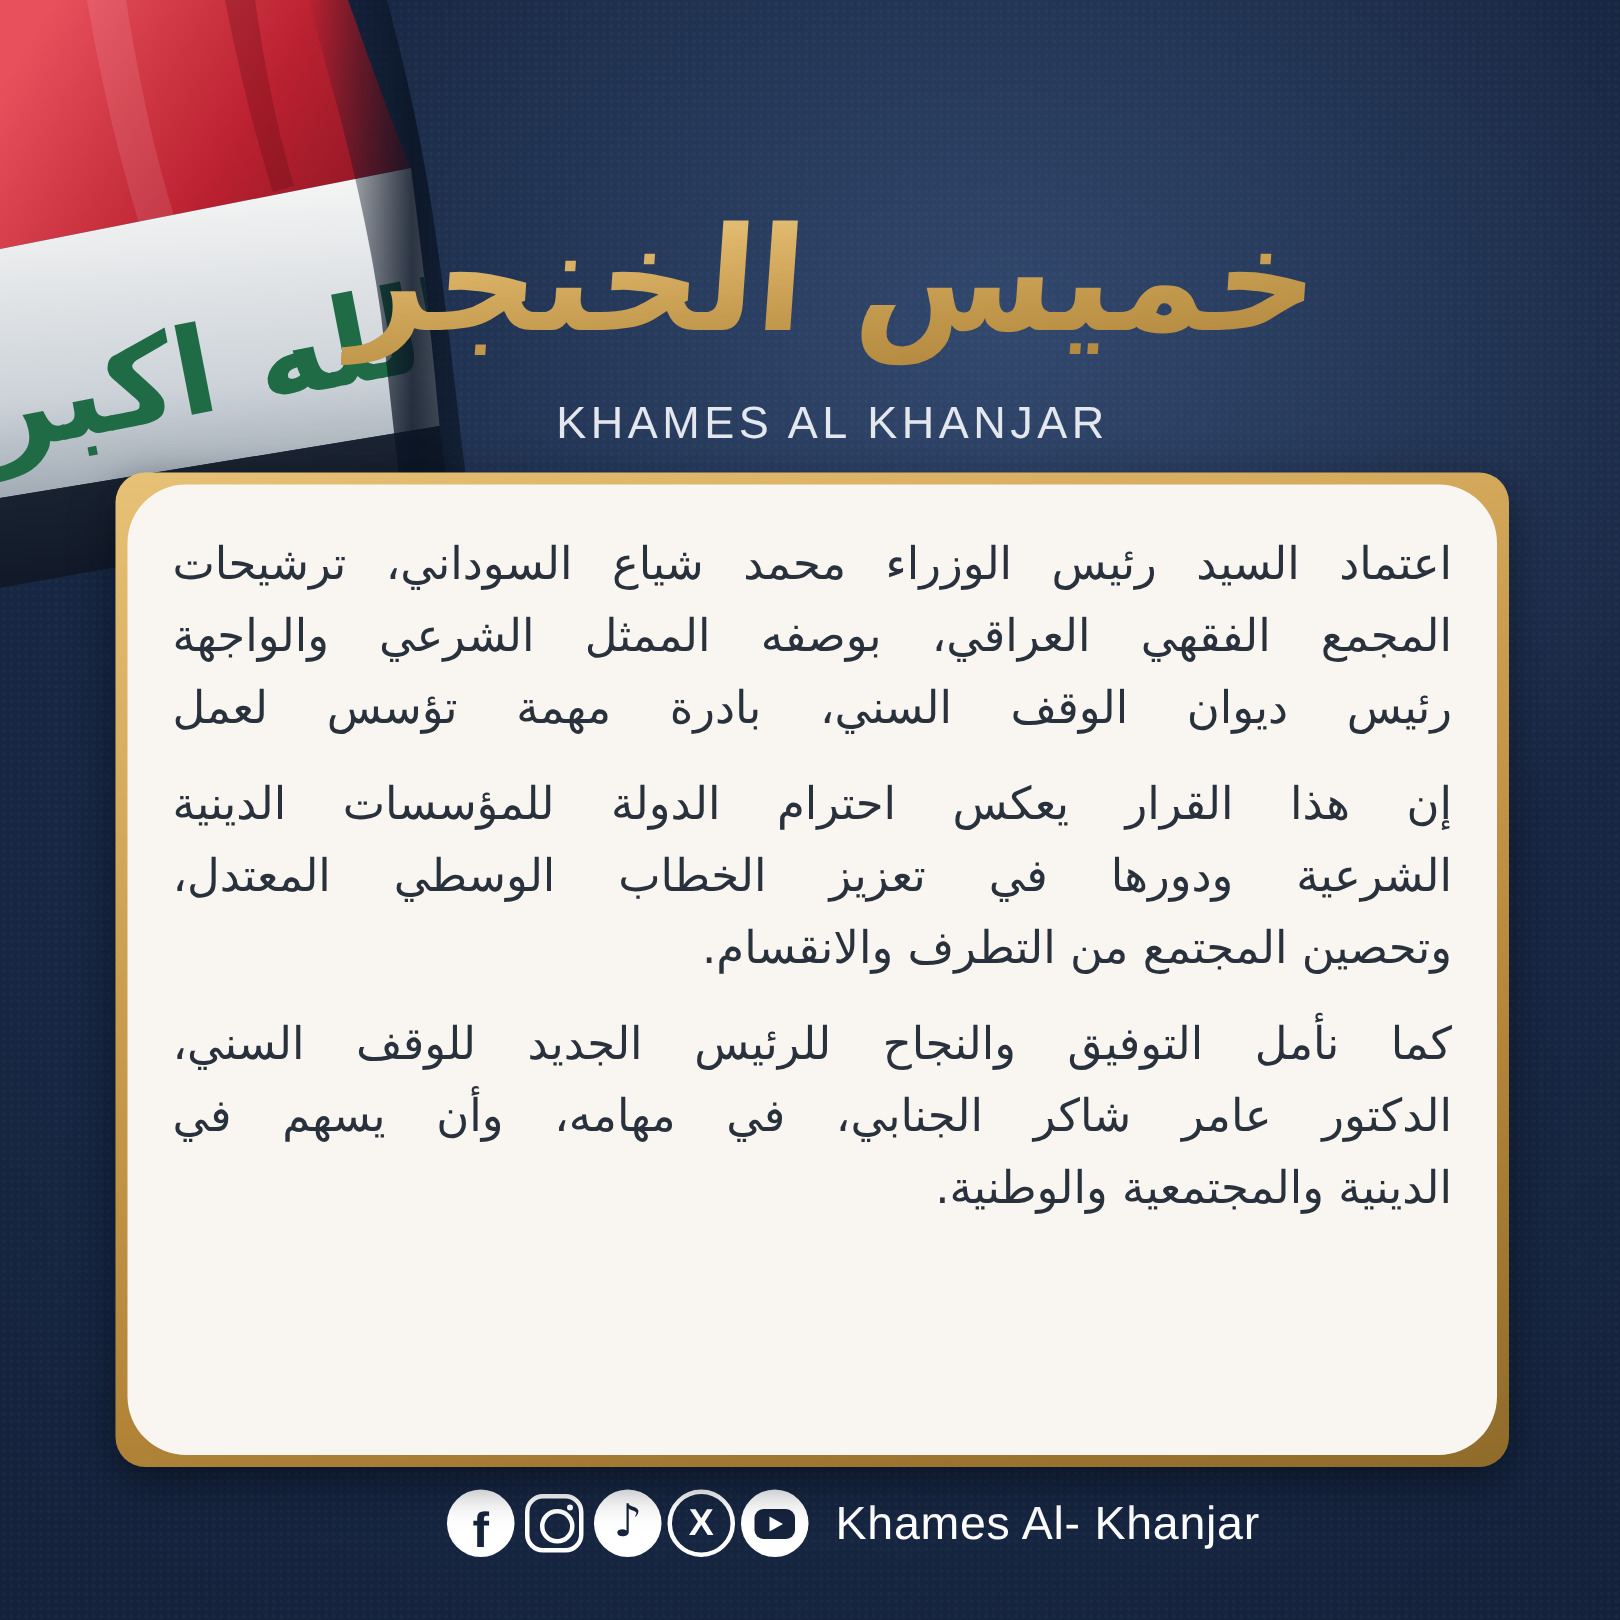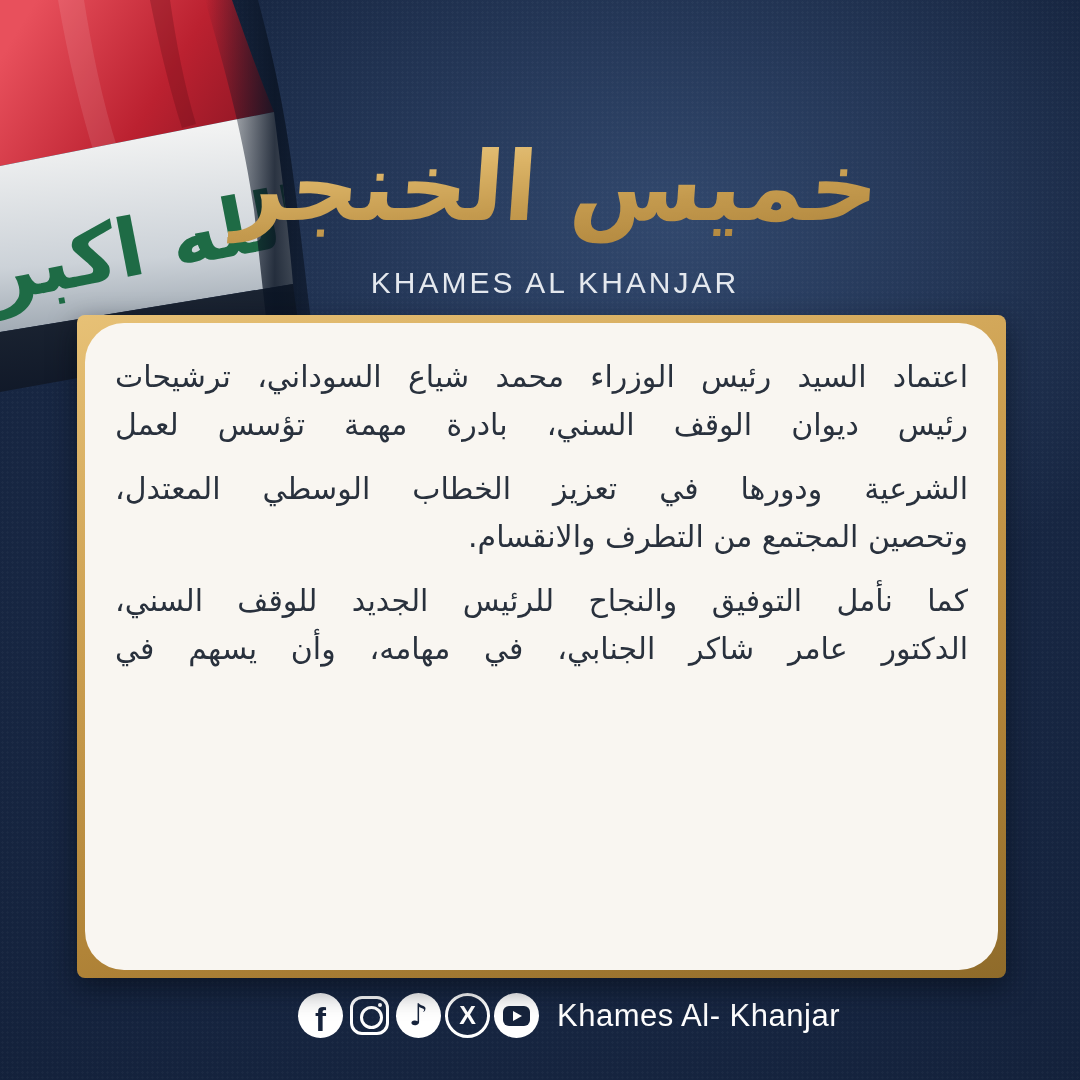--- a/index.html
+++ b/index.html
@@ -27,21 +27,21 @@
     -webkit-background-clip:text;background-clip:text;color:transparent;
     text-shadow:none;direction:rtl;
   }
   .latin-name{
     margin-top:4px;font-family:"Liberation Sans",sans-serif;
     font-size:30px;letter-spacing:3px;color:#e4e8ee;
   }
   
   .card{
     position:absolute;left:77px;top:315px;width:929px;height:663px;
-    box-sizing:border-box;border-radius:8px;padding:8px;
+    box-sizing:border-box;border-radius:20px;padding:8px;
     background:linear-gradient(165deg,#e7c176 0%,#cb9e4f 38%,#b18438 70%,#8f6b2a 100%);
     box-shadow:0 10px 28px rgba(4,9,18,0.55);z-index:4;
   }
   .card-inner{
     box-sizing:border-box;width:100%;height:100%;
     background:#f9f6f1;border-radius:39px;
     padding:30px 30px 0 30px;direction:rtl;overflow:hidden;
   }
   .para{margin:0 0 16px 0;}
   .para:last-child{margin-bottom:0;}
@@ -150,31 +150,34 @@
   <div class="brand">
     <div class="calligraphy">خميس الخنجر</div>
     <div class="latin-name">KHAMES AL KHANJAR</div>
   </div>
 
   <div class="card">
     <div class="card-inner">
 
       <div class="para">
         <div class="line">اعتماد السيد رئيس الوزراء محمد شياع السوداني، ترشيحات</div>
+        <div class="line">المجمع الفقهي العراقي، بوصفه الممثل الشرعي والواجهة</div>
         <div class="line">رئيس ديوان الوقف السني، بادرة مهمة تؤسس لعمل</div>
       </div>
 
       <div class="para">
+        <div class="line">إن هذا القرار يعكس احترام الدولة للمؤسسات الدينية</div>
         <div class="line">الشرعية ودورها في تعزيز الخطاب الوسطي المعتدل،</div>
         <div class="line last">وتحصين المجتمع من التطرف والانقسام.</div>
       </div>
 
       <div class="para">
         <div class="line">كما نأمل التوفيق والنجاح للرئيس الجديد للوقف السني،</div>
         <div class="line">الدكتور عامر شاكر الجنابي، في مهامه، وأن يسهم في</div>
+        <div class="line last">الدينية والمجتمعية والوطنية.</div>
       </div>
 
     </div>
   </div>
 
   <div class="footer">
 
     <div class="sicon">
       <div class="circle-fill">
         <span class="fb-glyph">f</span>

